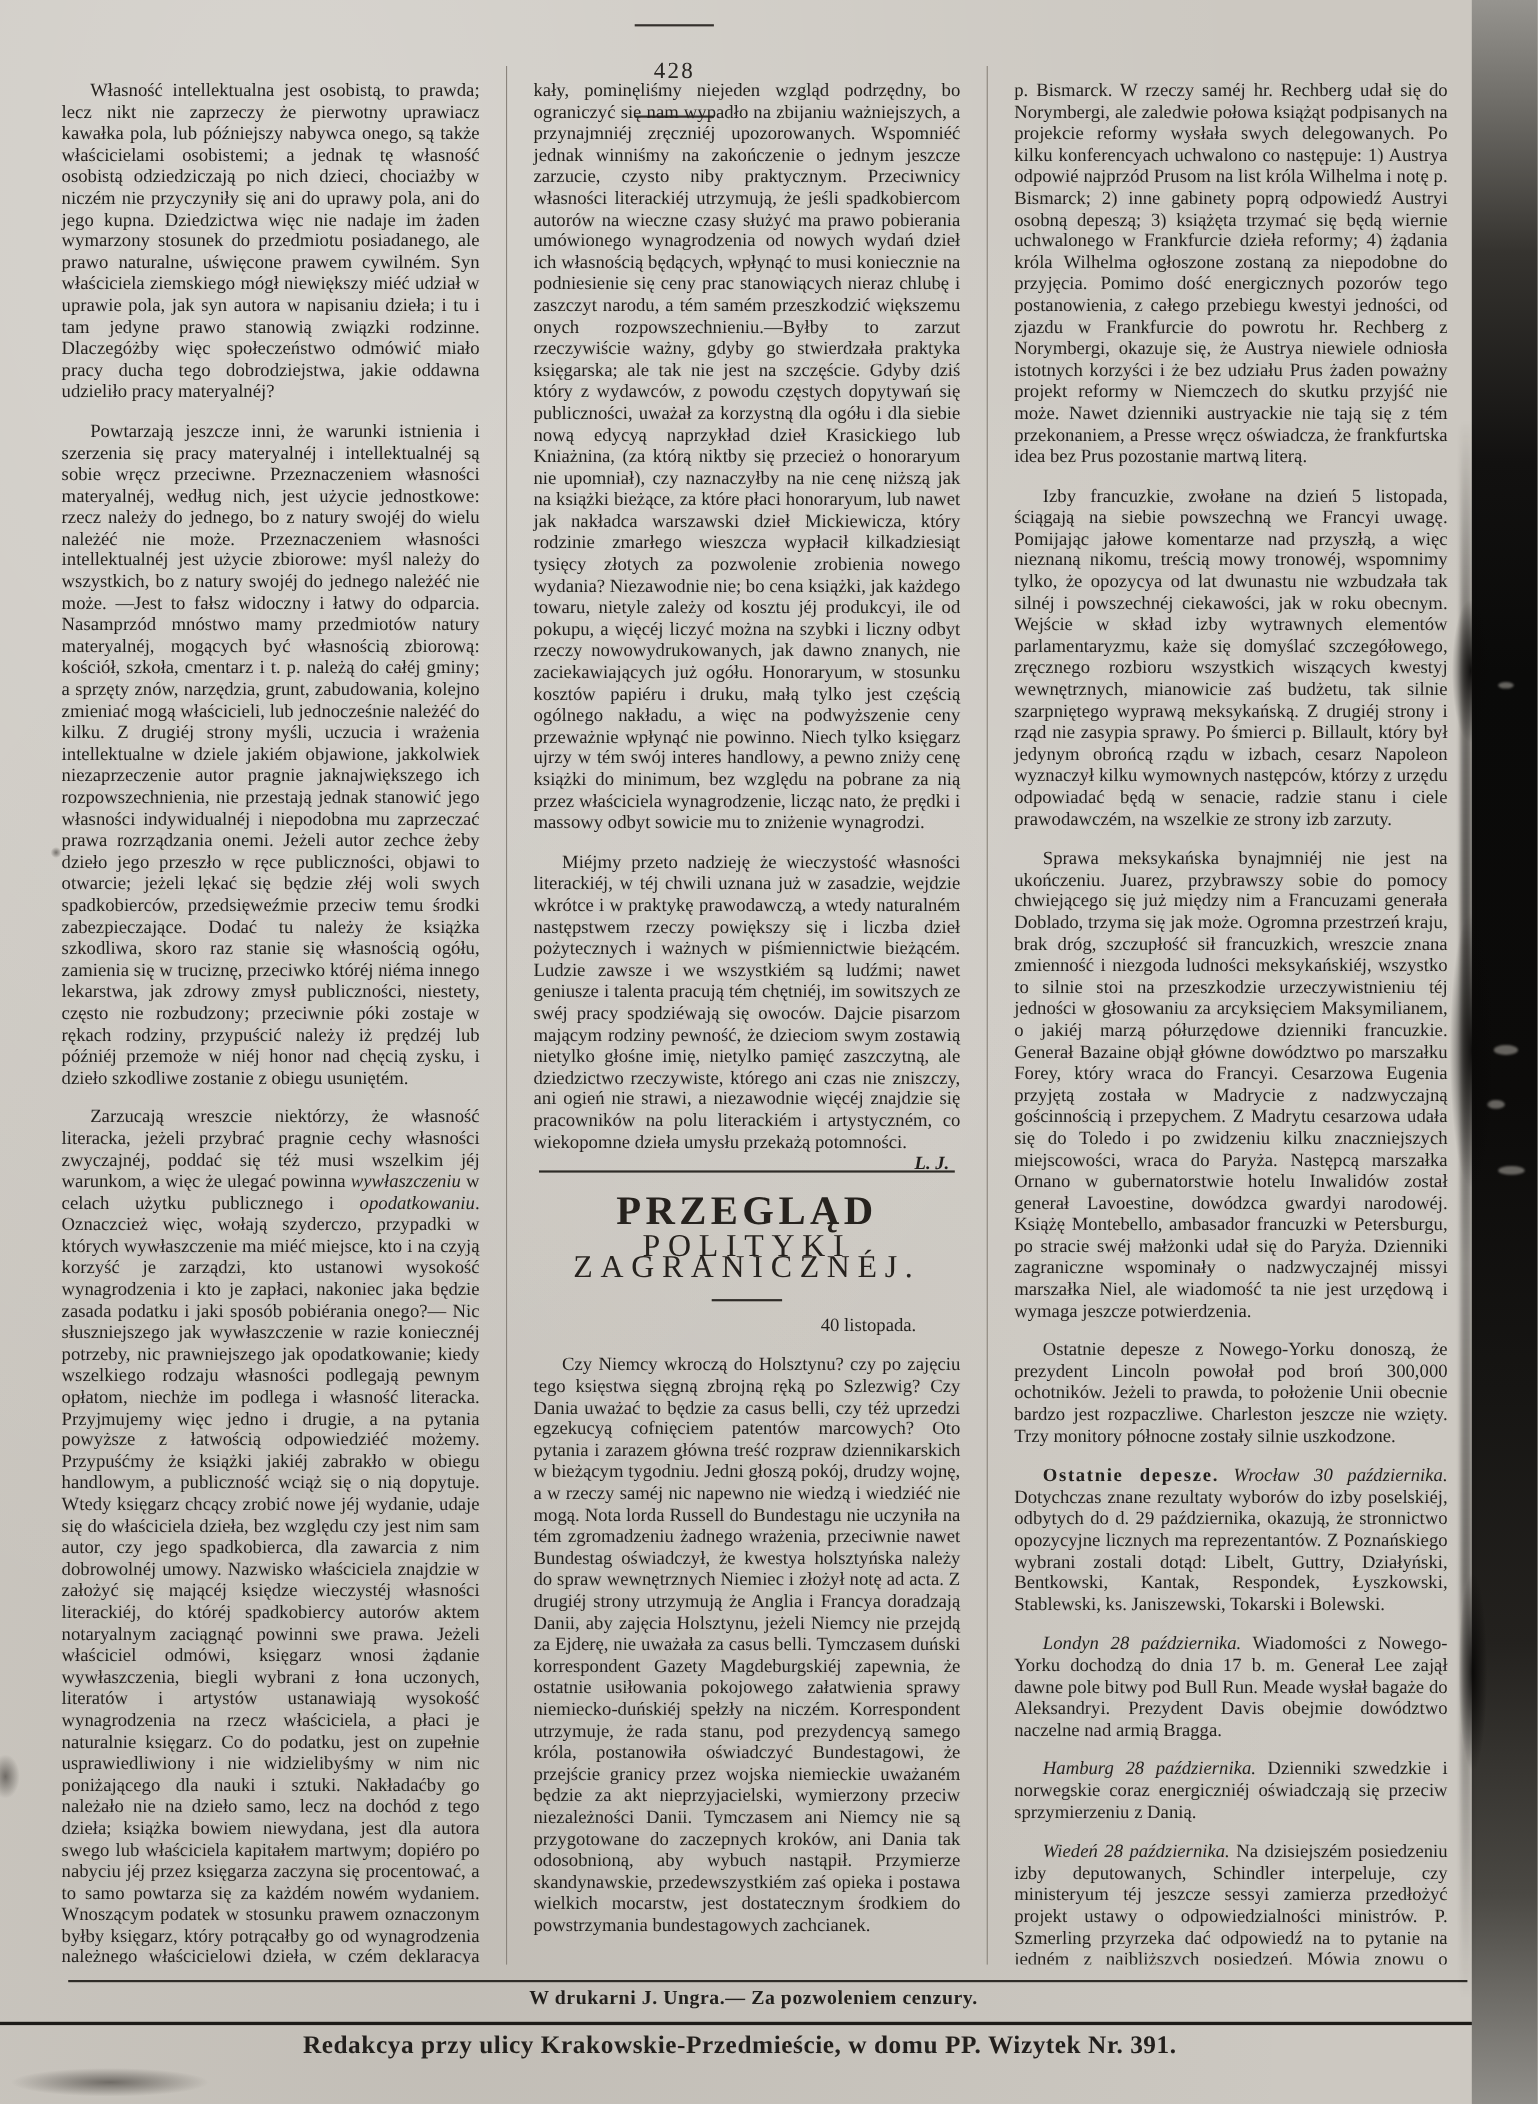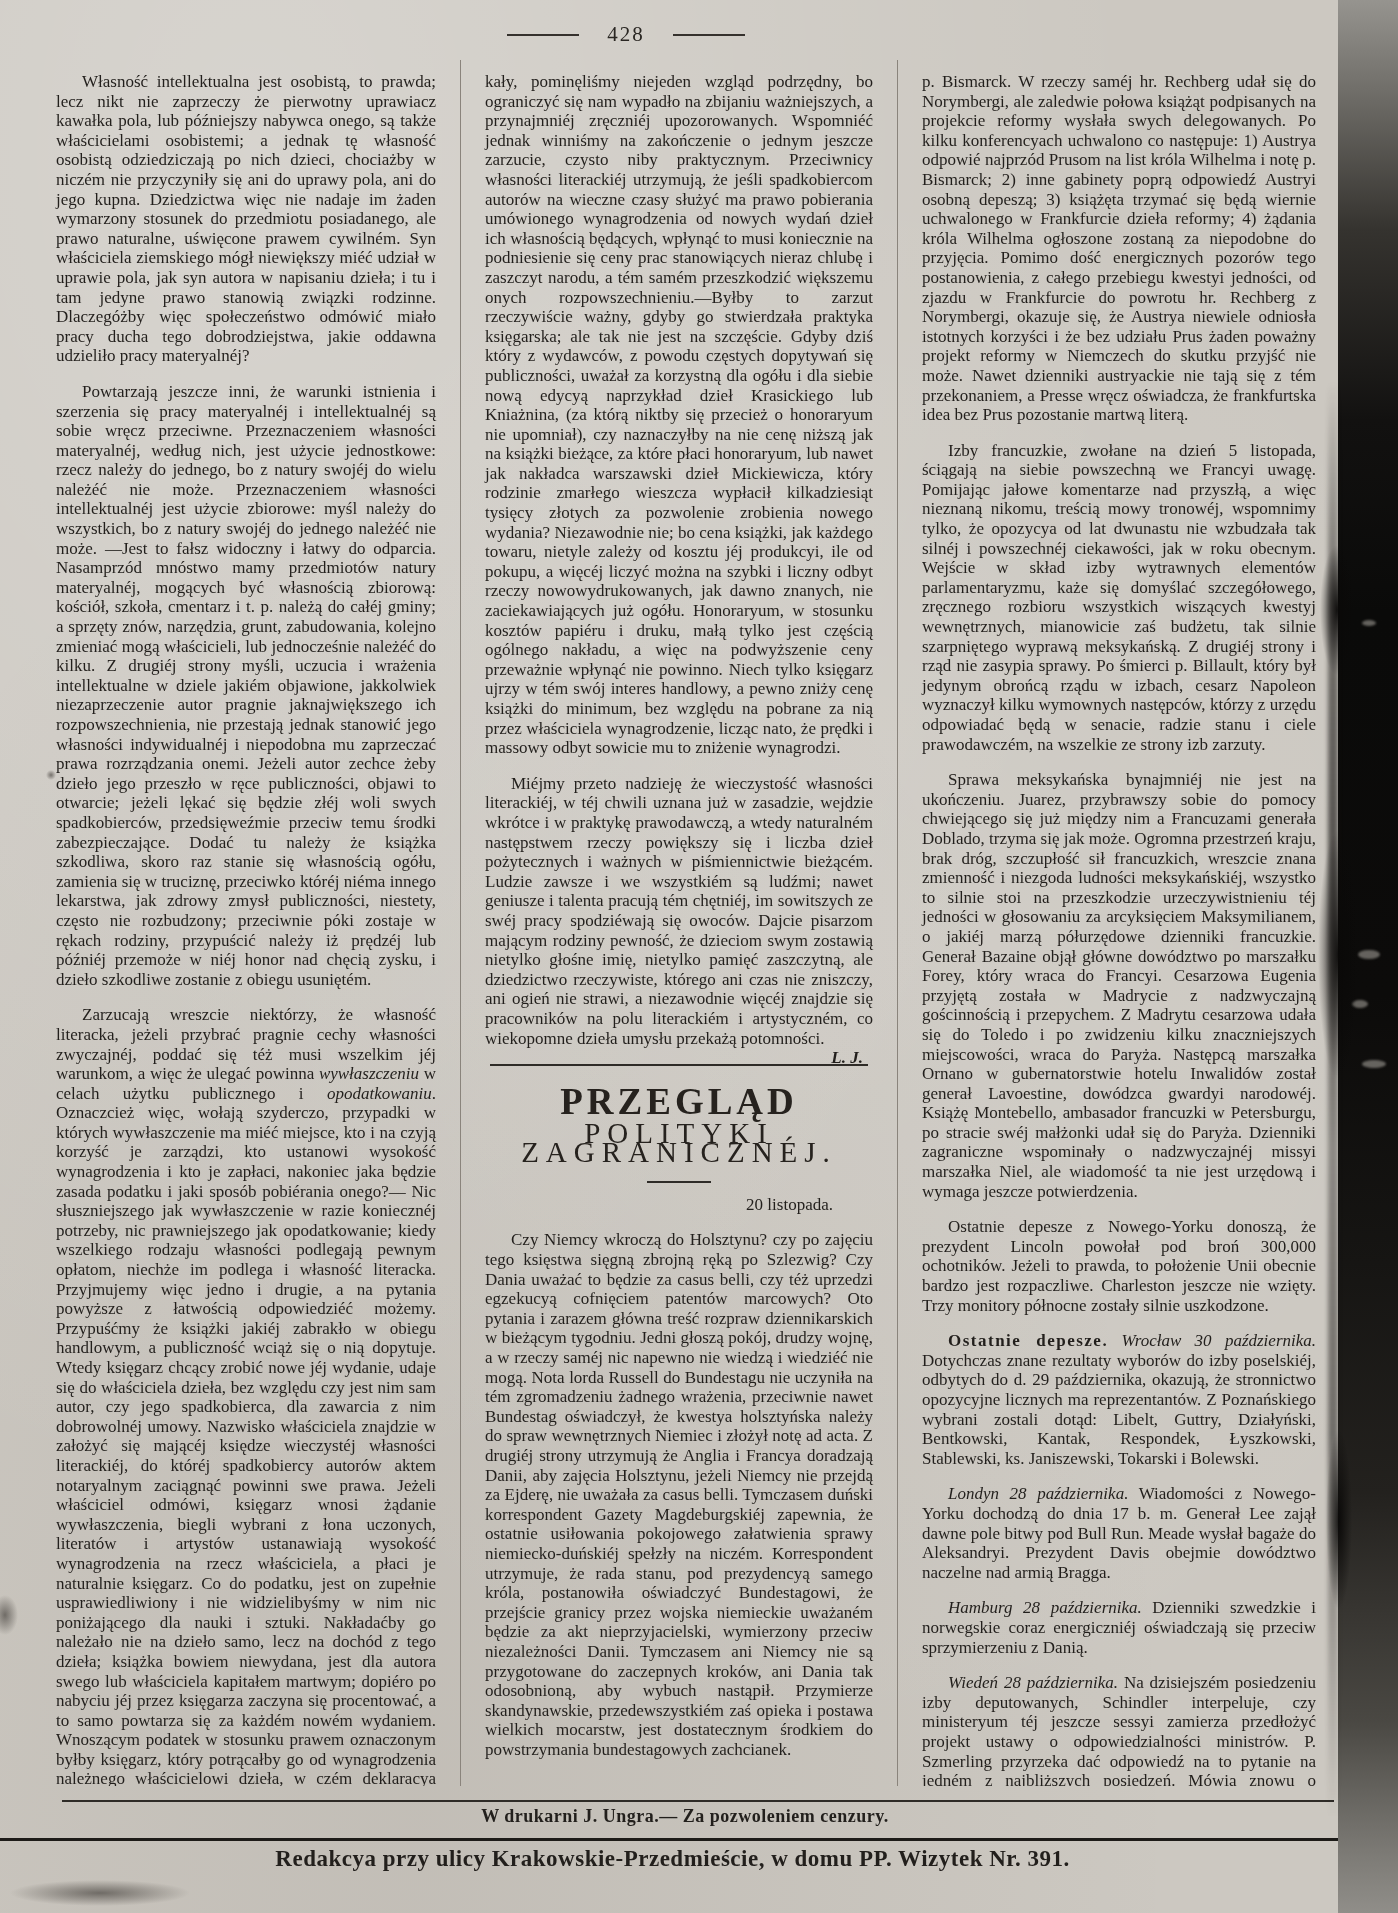--- a/index.html
+++ b/index.html
@@ -8,21 +8,21 @@
     position:relative; width:1398px; height:1913px; overflow:hidden;
     background:
       radial-gradient(ellipse at 18% 8%, rgba(255,255,255,.22), transparent 55%),
       radial-gradient(ellipse at 60% 50%, rgba(255,255,255,.10), transparent 60%),
       radial-gradient(ellipse at 30% 95%, rgba(80,70,60,.08), transparent 55%),
       #ccc8c1;
     font-family:"Liberation Serif", serif;
     color:#221f1c;
   }
   
-  .pgrow{position:absolute; top:22px; left:13px; width:1226px; display:flex; align-items:center; justify-content:center; gap:28px;}
+  .pgrow{position:absolute; top:22px; left:0; width:1226px; display:flex; align-items:center; justify-content:center; gap:28px;flex-direction:column;}
   .pgdash{width:72px; height:2px; background:#35312d;}
   .pgnum{font-size:21px; letter-spacing:2px; color:#2a2723;}
   
   .cols{position:absolute; left:40px; top:56px; width:1292px; display:flex;}
   .col{height:1730px; overflow:hidden; text-align:justify; font-size:17px; line-height:19.6px;}
   .col1{width:412px;}
   .col2{width:420px;}
   .col3{width:426px;}
   .colrule{width:1px; background:#8a847c; margin:4px 8px 0 8px; height:1726px;}
   p{margin:16px; text-indent:26px; hyphens:auto;}
@@ -93,21 +93,21 @@
 
     <div class="col col2">
       <div>
           <p class="noindent ">kały, pominęliśmy niejeden wzgląd podrzędny, bo ograniczyć się nam wypadło na zbijaniu ważniejszych, a przynajmniéj zręczniéj upozorowanych. Wspomniéć jednak winniśmy na zakończenie o jednym jeszcze zarzucie, czysto niby praktycznym. Przeciwnicy własności literackiéj utrzymują, że jeśli spadkobiercom autorów na wieczne czasy służyć ma prawo pobierania umówionego wynagrodzenia od nowych wydań dzieł ich własnością będących, wpłynąć to musi koniecznie na podniesienie się ceny prac stanowiących nieraz chlubę i zaszczyt narodu, a tém samém przeszkodzić większemu onych rozpowszechnieniu.—Byłby to zarzut rzeczywiście ważny, gdyby go stwierdzała praktyka księgarska; ale tak nie jest na szczęście. Gdyby dziś który z wydawców, z powodu częstych dopytywań się publiczności, uważał za korzystną dla ogółu i dla siebie nową edycyą naprzykład dzieł Krasickiego lub Kniażnina, (za którą niktby się przecież o honoraryum nie upomniał), czy naznaczyłby na nie cenę niższą jak na książki bieżące, za które płaci honoraryum, lub nawet jak nakładca warszawski dzieł Mickiewicza, który rodzinie zmarłego wieszcza wypłacił kilkadziesiąt tysięcy złotych za pozwolenie zrobienia nowego wydania? Niezawodnie nie; bo cena książki, jak każdego towaru, nietyle zależy od kosztu jéj produkcyi, ile od pokupu, a więcéj liczyć można na szybki i liczny odbyt rzeczy nowowydrukowanych, jak dawno znanych, nie zaciekawiających już ogółu. Honoraryum, w stosunku kosztów papiéru i druku, małą tylko jest częścią ogólnego nakładu, a więc na podwyższenie ceny przeważnie wpłynąć nie powinno. Niech tylko księgarz ujrzy w tém swój interes handlowy, a pewno zniży cenę książki do minimum, bez względu na pobrane za nią przez właściciela wynagrodzenie, licząc nato, że prędki i massowy odbyt sowicie mu to zniżenie wynagrodzi.</p>
           <p class="">Miéjmy przeto nadzieję że wieczystość własności literackiéj, w téj chwili uznana już w zasadzie, wejdzie wkrótce i w praktykę prawodawczą, a wtedy naturalném następstwem rzeczy powiększy się i liczba dzieł pożytecznych i ważnych w piśmiennictwie bieżącém. Ludzie zawsze i we wszystkiém są ludźmi; nawet geniusze i talenta pracują tém chętniéj, im sowitszych ze swéj pracy spodziéwają się owoców. Dajcie pisarzom mającym rodziny pewność, że dzieciom swym zostawią nietylko głośne imię, nietylko pamięć zaszczytną, ale dziedzictwo rzeczywiste, którego ani czas nie zniszczy, ani ogień nie strawi, a niezawodnie więcéj znajdzie się pracowników na polu literackiém i artystyczném, co wiekopomne dzieła umysłu przekażą potomności.<span class="sig">L. J.</span></p>
         </div>
       <div class="end-rule"></div>
       <h1 class="sec-title1">PRZEGLĄD</h1>
       <h2 class="sec-title2">POLITYKI ZAGRANICZNÉJ.</h2>
       <div class="mini-rule"></div>
-      <div class="dateline">20 listopada.</div>
+      <div class="dateline">40 listopada.</div>
       <div>
           <p class="">Czy Niemcy wkroczą do Holsztynu? czy po zajęciu tego księstwa sięgną zbrojną ręką po Szlezwig? Czy Dania uważać to będzie za casus belli, czy téż uprzedzi egzekucyą cofnięciem patentów marcowych? Oto pytania i zarazem główna treść rozpraw dziennikarskich w bieżącym tygodniu. Jedni głoszą pokój, drudzy wojnę, a w rzeczy saméj nic napewno nie wiedzą i wiedziéć nie mogą. Nota lorda Russell do Bundestagu nie uczyniła na tém zgromadzeniu żadnego wrażenia, przeciwnie nawet Bundestag oświadczył, że kwestya holsztyńska należy do spraw wewnętrznych Niemiec i złożył notę ad acta. Z drugiéj strony utrzymują że Anglia i Francya doradzają Danii, aby zajęcia Holsztynu, jeżeli Niemcy nie przejdą za Ejderę, nie uważała za casus belli. Tymczasem duński korrespondent Gazety Magdeburgskiéj zapewnia, że ostatnie usiłowania pokojowego załatwienia sprawy niemiecko-duńskiéj spełzły na niczém. Korrespondent utrzymuje, że rada stanu, pod prezydencyą samego króla, postanowiła oświadczyć Bundestagowi, że przejście granicy przez wojska niemieckie uważaném będzie za akt nieprzyjacielski, wymierzony przeciw niezależności Danii. Tymczasem ani Niemcy nie są przygotowane do zaczepnych kroków, ani Dania tak odosobnioną, aby wybuch nastąpił. Przymierze skandynawskie, przedewszystkiém zaś opieka i postawa wielkich mocarstw, jest dostatecznym środkiem do powstrzymania bundestagowych zachcianek.</p>
         </div>
     </div>
 
     <div class="colrule"></div>
 
     <div class="col col3">
         <p class="noindent ">p. Bismarck. W rzeczy saméj hr. Rechberg udał się do Norymbergi, ale zaledwie połowa książąt podpisanych na projekcie reformy wysłała swych delegowanych. Po kilku konferencyach uchwalono co następuje: 1) Austrya odpowié najprzód Prusom na list króla Wilhelma i notę p. Bismarck; 2) inne gabinety poprą odpowiedź Austryi osobną depeszą; 3) książęta trzymać się będą wiernie uchwalonego w Frankfurcie dzieła reformy; 4) żądania króla Wilhelma ogłoszone zostaną za niepodobne do przyjęcia. Pomimo dość energicznych pozorów tego postanowienia, z całego przebiegu kwestyi jedności, od zjazdu w Frankfurcie do powrotu hr. Rechberg z Norymbergi, okazuje się, że Austrya niewiele odniosła istotnych korzyści i że bez udziału Prus żaden poważny projekt reformy w Niemczech do skutku przyjść nie może. Nawet dzienniki austryackie nie tają się z tém przekonaniem, a Presse wręcz oświadcza, że frankfurtska idea bez Prus pozostanie martwą literą.</p>
         <p class="gap">Izby francuzkie, zwołane na dzień 5 listopada, ściągają na siebie powszechną we Francyi uwagę. Pomijając jałowe komentarze nad przyszłą, a więc nieznaną nikomu, treścią mowy tronowéj, wspomnimy tylko, że opozycya od lat dwunastu nie wzbudzała tak silnéj i powszechnéj ciekawości, jak w roku obecnym. Wejście w skład izby wytrawnych elementów parlamentaryzmu, każe się domyślać szczegółowego, zręcznego rozbioru wszystkich wiszących kwestyj wewnętrznych, mianowicie zaś budżetu, tak silnie szarpniętego wyprawą meksykańską. Z drugiéj strony i rząd nie zasypia sprawy. Po śmierci p. Billault, który był jedynym obrońcą rządu w izbach, cesarz Napoleon wyznaczył kilku wymownych następców, którzy z urzędu odpowiadać będą w senacie, radzie stanu i ciele prawodawczém, na wszelkie ze strony izb zarzuty.</p>

